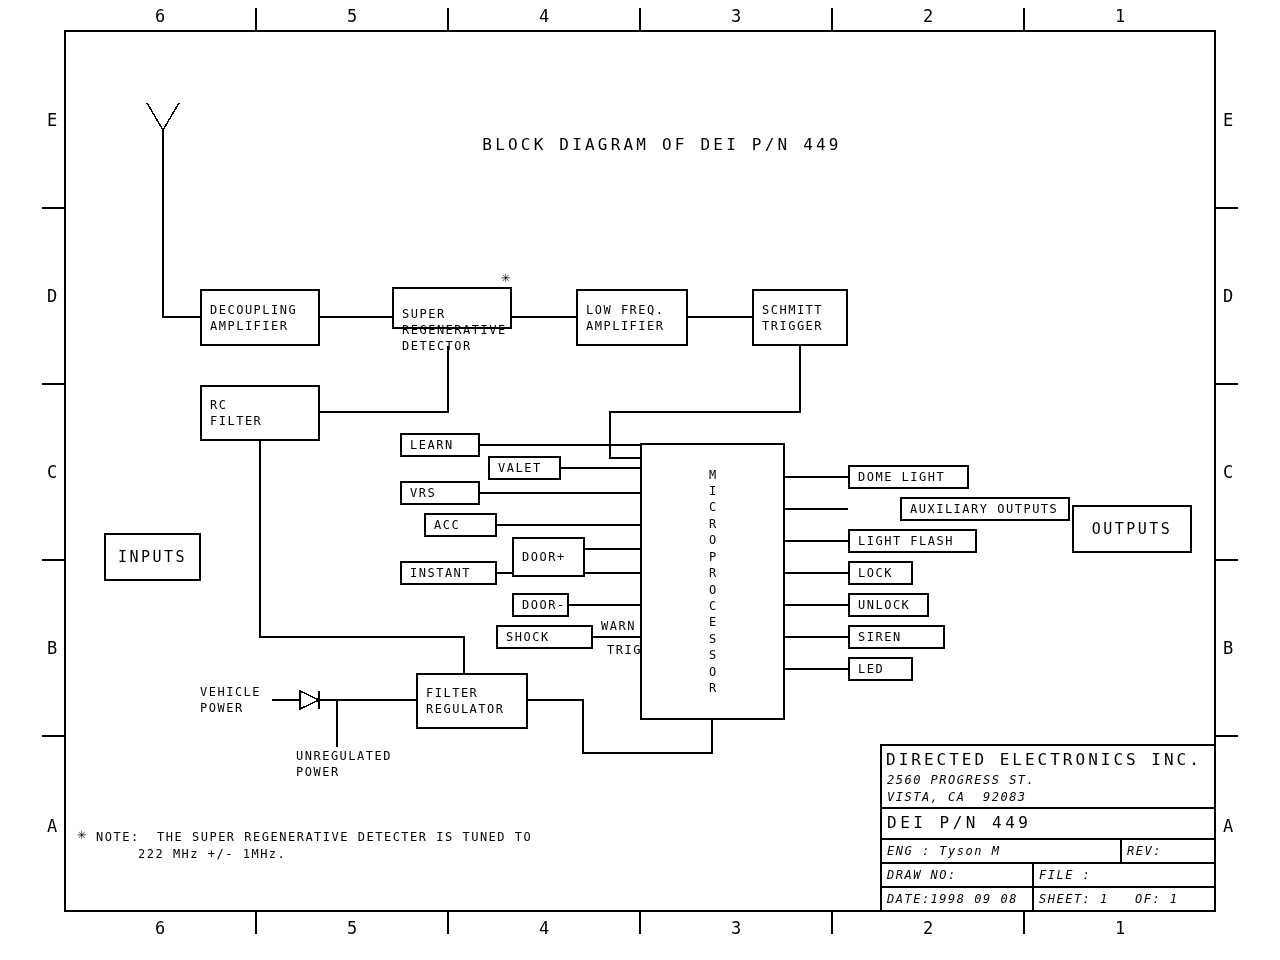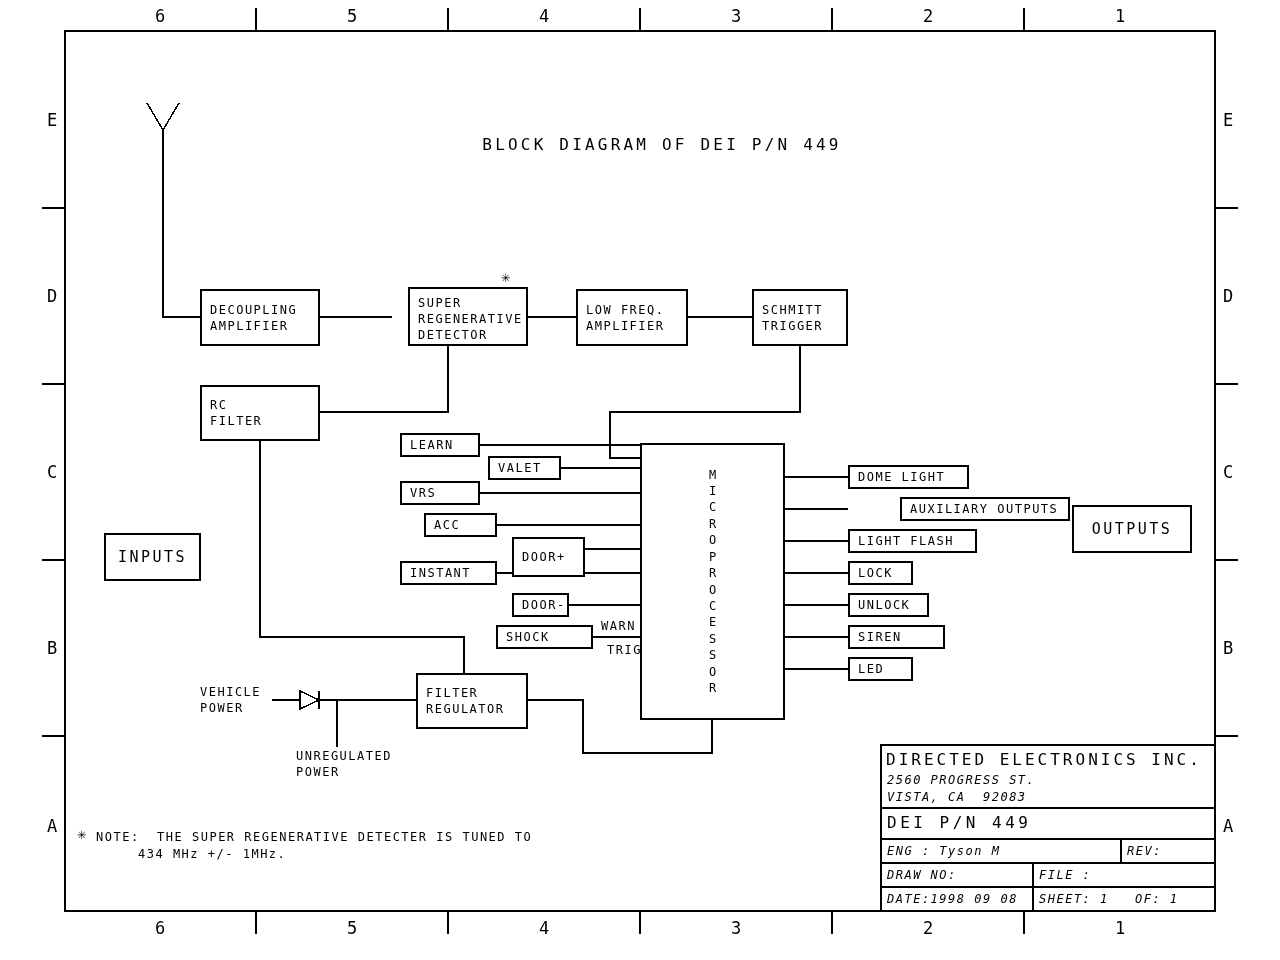--- a/index.html
+++ b/index.html
@@ -119,21 +119,21 @@
   <span class="gridlbl" style="left:1228px; top:120px;">E</span>
   <span class="gridlbl" style="left:1228px; top:296px;">D</span>
   <span class="gridlbl" style="left:1228px; top:472px;">C</span>
   <span class="gridlbl" style="left:1228px; top:648px;">B</span>
   <span class="gridlbl" style="left:1228px; top:826px;">A</span>
 
   <span class="title" style="left:662px; top:144px;">BLOCK DIAGRAM OF DEI P/N 449</span>
 
   <div class="box blk" style="left:200px; top:289px; width:120px; height:57px; padding-top:11px;">DECOUPLING
 AMPLIFIER</div>
-  <div class="box blk" style="left:408px; top:287px; width:120px; height:59px; padding-top:6px;">SUPER
+  <div class="box blk" style="left:392px; top:287px; width:120px; height:42px; padding-top:17px;">SUPER
 REGENERATIVE
 DETECTOR</div>
   <span class="star" style="left:501px; top:270px;">✳</span>
   <div class="box blk" style="left:576px; top:289px; width:112px; height:57px; padding-top:11px;">LOW FREQ.
 AMPLIFIER</div>
   <div class="box blk" style="left:752px; top:289px; width:96px; height:57px; padding-top:11px;">SCHMITT
 TRIGGER</div>
   <div class="box blk" style="left:200px; top:385px; width:120px; height:56px; padding-top:10px;">RC
 FILTER</div>
   <div class="box blk" style="left:416px; top:673px; width:112px; height:56px; padding-top:10px;">FILTER
@@ -175,21 +175,21 @@
   <div class="box sm" style="left:848px; top:625px; width:97px; height:24px;">SIREN</div>
   <div class="box sm" style="left:848px; top:657px; width:65px; height:24px;">LED</div>
 
   <span class="lbl" style="left:200px; top:684px;">VEHICLE
 POWER</span>
   <span class="lbl" style="left:296px; top:748px;">UNREGULATED
 POWER</span>
 
   <span class="star" style="left:77px; top:827px;">✳</span>
   <span class="lbl" style="left:96px; top:829px;">NOTE:  THE SUPER REGENERATIVE DETECTER IS TUNED TO</span>
-  <span class="lbl" style="left:138px; top:846px;">434 MHz +/- 1MHz.</span>
+  <span class="lbl" style="left:138px; top:846px;">222 MHz +/- 1MHz.</span>
 
   <div class="box" style="left:880px; top:744px; width:336px; height:168px;">
     <span class="tb-big" style="left:4px; top:4px;">DIRECTED ELECTRONICS INC.</span>
     <span class="tb-txt" style="left:5px; top:27px;">2560 PROGRESS ST.</span>
     <span class="tb-txt" style="left:5px; top:44px;">VISTA, CA  92083</span>
     <div class="tb-hline" style="top:61px;"></div>
     <span class="tb-part" style="left:5px; top:67px;">DEI P/N 449</span>
     <div class="tb-hline" style="top:92px;"></div>
     <span class="tb-txt" style="left:5px; top:98px;">ENG : Tyson M</span>
     <div class="tb-vline" style="left:238px; top:92px;"></div>

